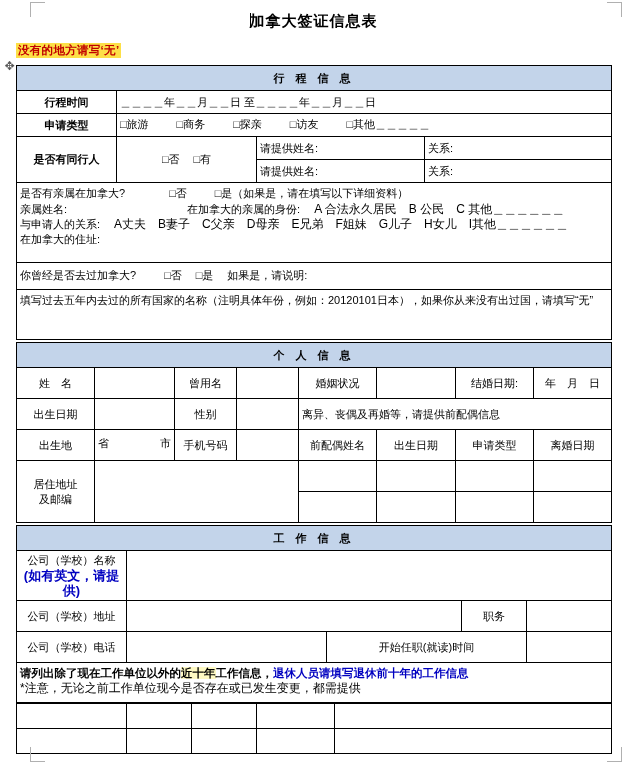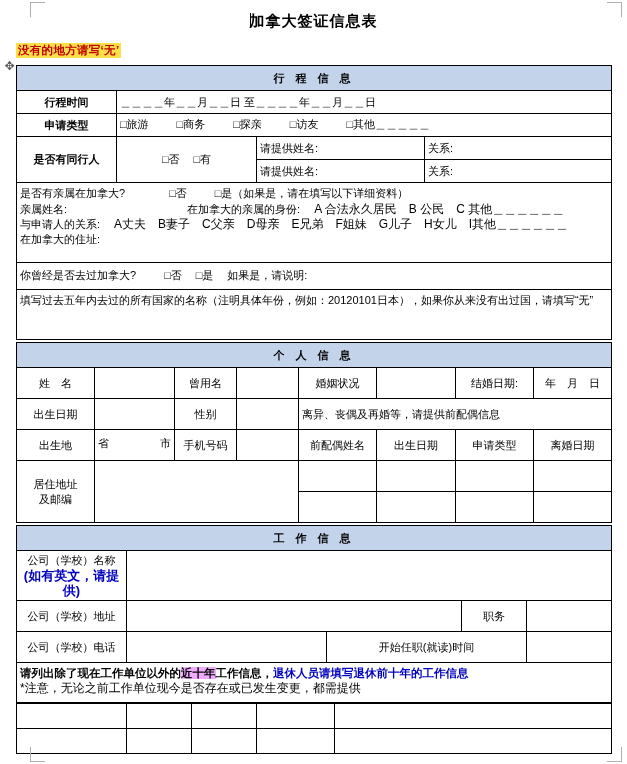--- a/index.html
+++ b/index.html
@@ -90,21 +90,21 @@
     font-weight: bold;
     text-align: center;
     white-space: nowrap;
   }
   .ctr { text-align: center; }
   .cell-plain { text-align: left; }
   .tall2 { height: 26px !important; }
   .row-input { height: 22px !important; }
   .blk { line-height: 16px; }
   .blue-note { color: #0000c0; font-weight: bold; font-size: 13px; }
-  .hl-blue { background: #f0abfc; margin-top: 25px; }
+  .hl-blue { background: #fef9c3; margin-top: 25px; }
   .t-blue { color: #0000c0; }
   .bold { font-weight: bold; }
   .small-note { font-size: 12px; letter-spacing: 0px; }
   .box { font-family: Liberation Mono, monospace; }
   .free-row td { height: 20px !important; }
   .sp { display: inline-block; width: 14px; }
   .sp2 { display: inline-block; width: 28px; }
   .sp3 { display: inline-block; width: 44px; }
 </style>
 </head>

